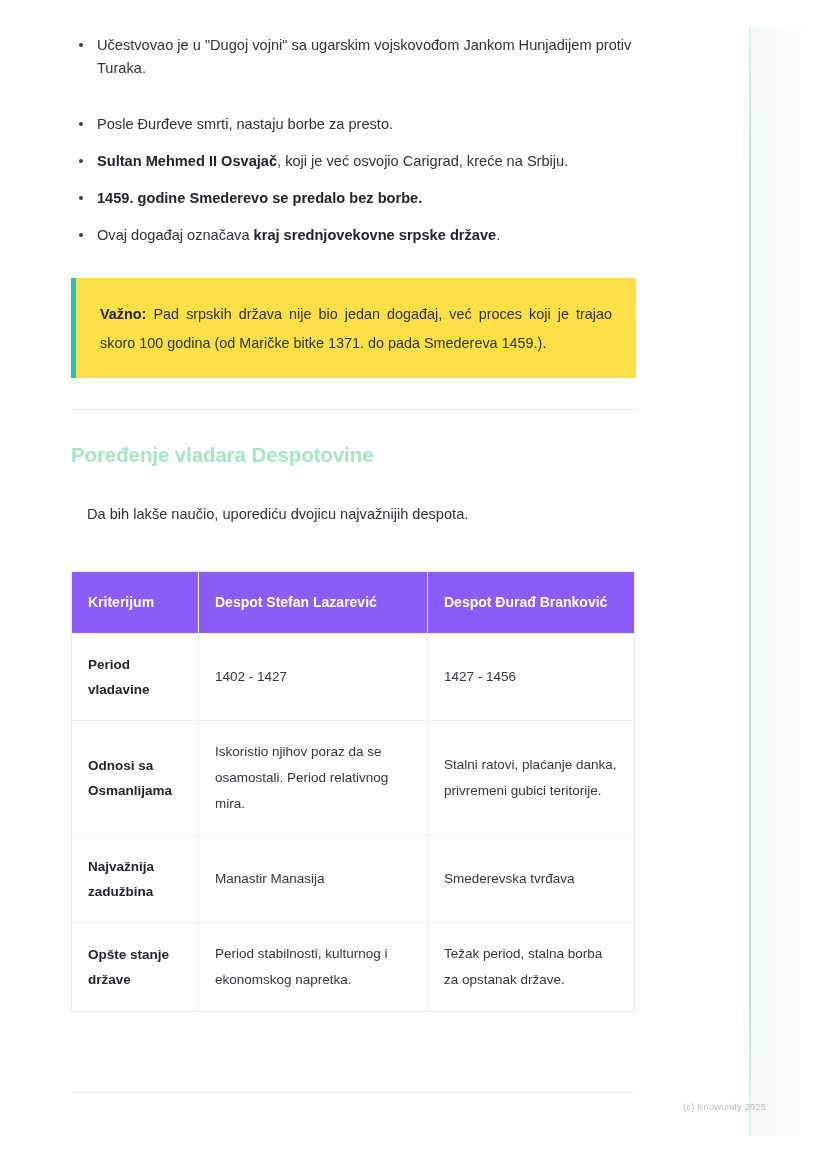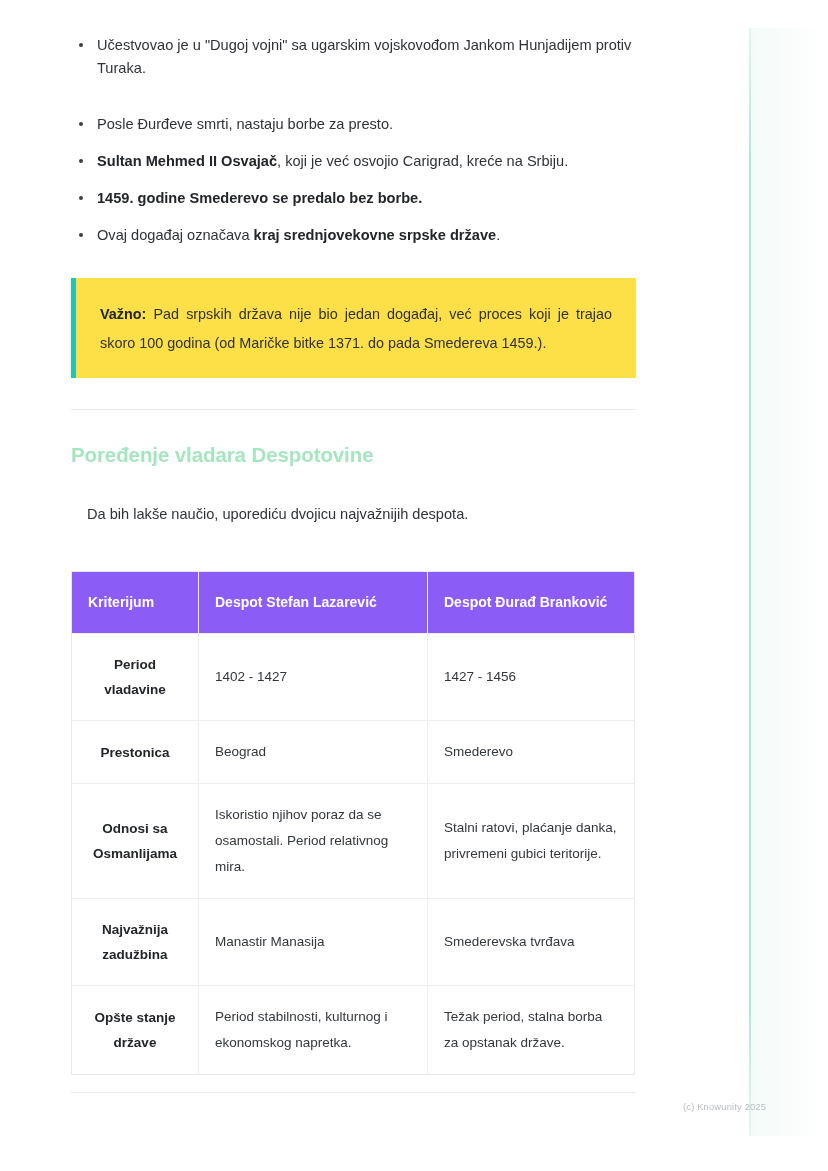--- a/index.html
+++ b/index.html
@@ -148,21 +148,20 @@
     line-height: 26px;
     vertical-align: middle;
     color: #33383d;
     box-sizing: border-box;
   }
   table.compare tbody td:last-child { border-right: none; }
   table.compare tbody td.key {
     font-weight: bold;
     color: #22262a;
     line-height: 25px;
-    text-align: center;
   }
 
   
   .footer-divider {
     position: absolute;
     left: 71px;
     top: 1092px;
     width: 565px;
     height: 1px;
     background: #ececec;
@@ -263,25 +262,20 @@
           <th>Despot Đurađ Branković</th>
         </tr>
       </thead>
       <tbody>
         <tr>
           <td class="key">Period vladavine</td>
           <td>1402 - 1427</td>
           <td>1427 - 1456</td>
         </tr>
         <tr>
-          <td class="key">Prestonica</td>
-          <td>Beograd</td>
-          <td>Smederevo</td>
-        </tr>
-        <tr>
           <td class="key">Odnosi sa Osmanlijama</td>
           <td>Iskoristio njihov poraz da se osamostali. Period relativnog mira.</td>
           <td>Stalni ratovi, plaćanje danka, privremeni gubici teritorije.</td>
         </tr>
         <tr>
           <td class="key">Najvažnija zadužbina</td>
           <td>Manastir Manasija</td>
           <td>Smederevska tvrđava</td>
         </tr>
         <tr>

